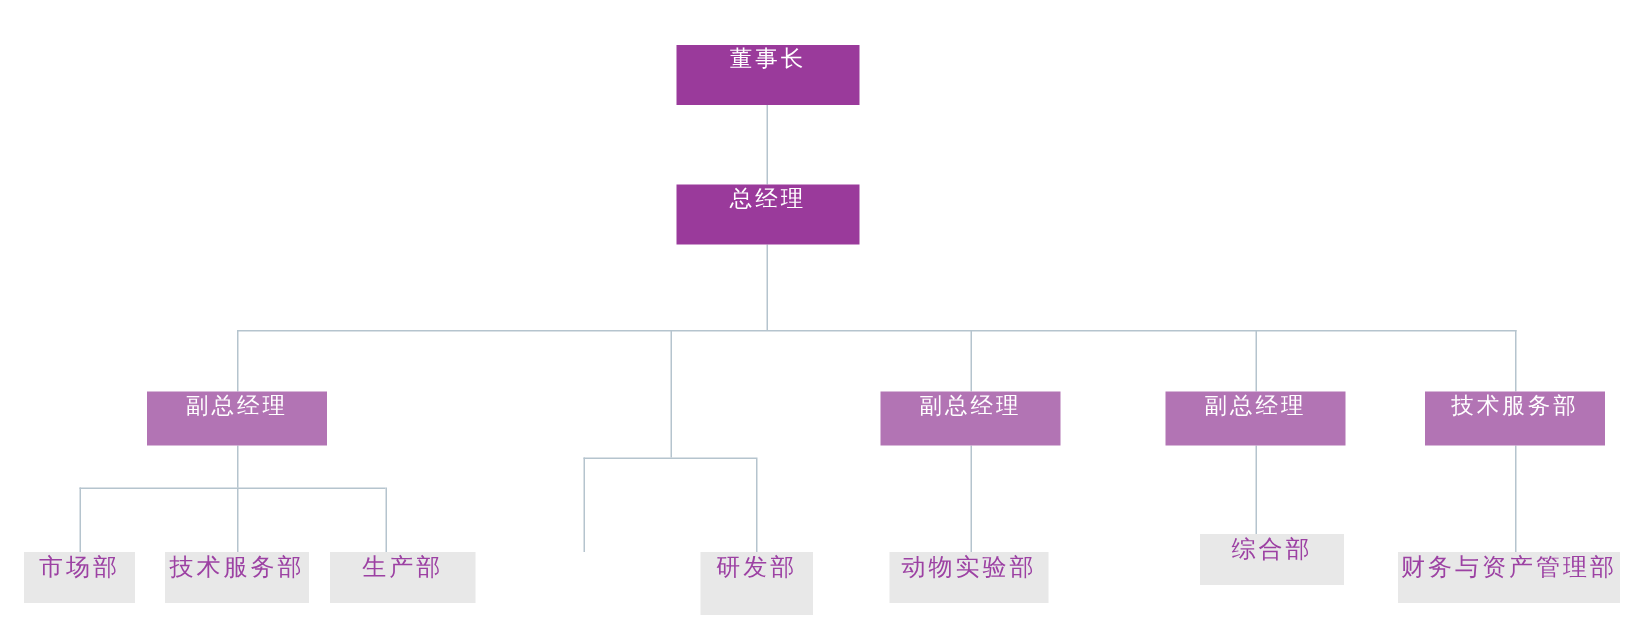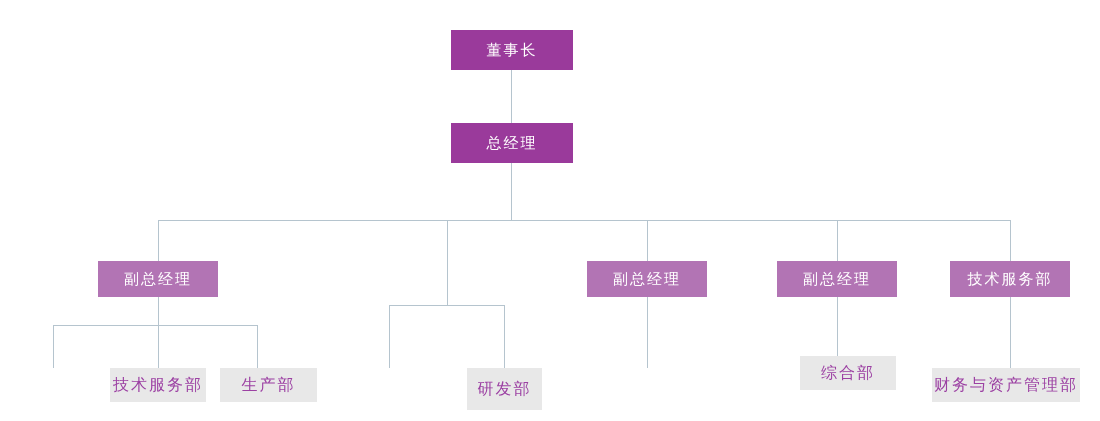--- a/index.html
+++ b/index.html
@@ -17,21 +17,21 @@
   }
   .line {
     position: absolute;
     background: #B5C4CE;
   }
   .line.v { width: 1px; }
   .line.h { height: 1px; }
   .node {
     position: absolute;
     display: flex;
-    align-items: center;
+    align-items: flex-start;
     justify-content: center;
     box-sizing: border-box;
     white-space: nowrap;
   }
   .lv12 {
     background: #9A3A9B;
     color: #ffffff;
     font-size: 15px;
     letter-spacing: 2px;
   }
@@ -91,28 +91,34 @@
   <div class="node lv3" style="left:587px;top:261px;width:120px;height:36px">
     <span>副总经理</span>
   </div>
   <div class="node lv3" style="left:777px;top:261px;width:120px;height:36px">
     <span>副总经理</span>
   </div>
   <div class="node lv3" style="left:950px;top:261px;width:120px;height:36px">
     <span>技术服务部</span>
   </div>
 
+  <div class="node leaf" style="left:16px;top:368px;width:74px;height:34px">
+    <span>市场部</span>
+  </div>
   <div class="node leaf" style="left:110px;top:368px;width:96px;height:34px">
     <span>技术服务部</span>
   </div>
   <div class="node leaf" style="left:220px;top:368px;width:97px;height:34px">
     <span>生产部</span>
   </div>
   <div class="node leaf" style="left:467px;top:368px;width:75px;height:42px">
     <span>研发部</span>
+  </div>
+  <div class="node leaf" style="left:593px;top:368px;width:106px;height:34px">
+    <span>动物实验部</span>
   </div>
   <div class="node leaf" style="left:800px;top:356px;width:96px;height:34px">
     <span>综合部</span>
   </div>
   <div class="node leaf" style="left:932px;top:368px;width:148px;height:34px">
     <span>财务与资产管理部</span>
   </div>
 
 </div>
 

